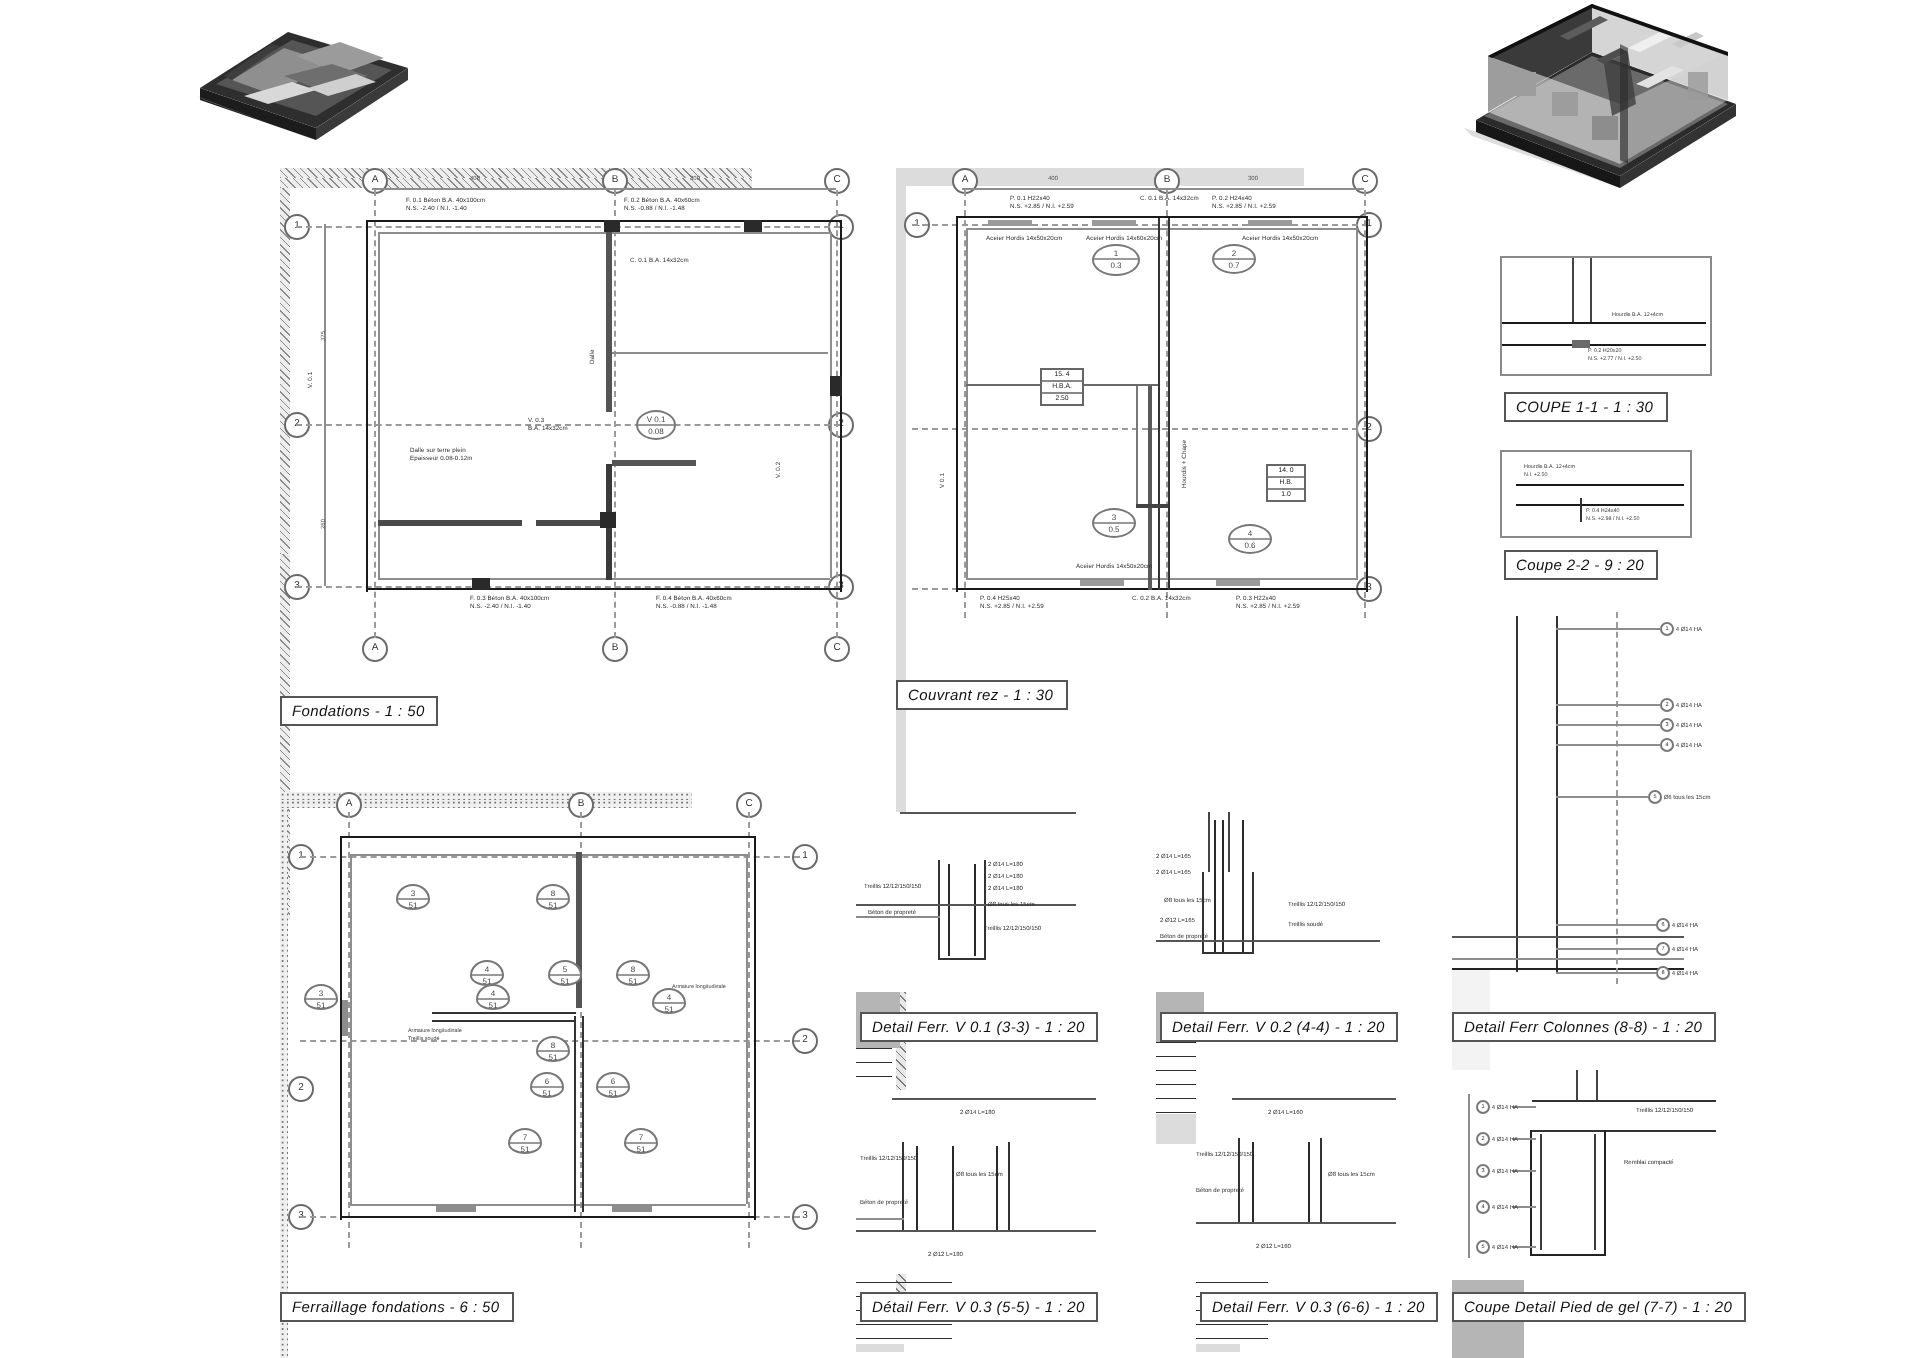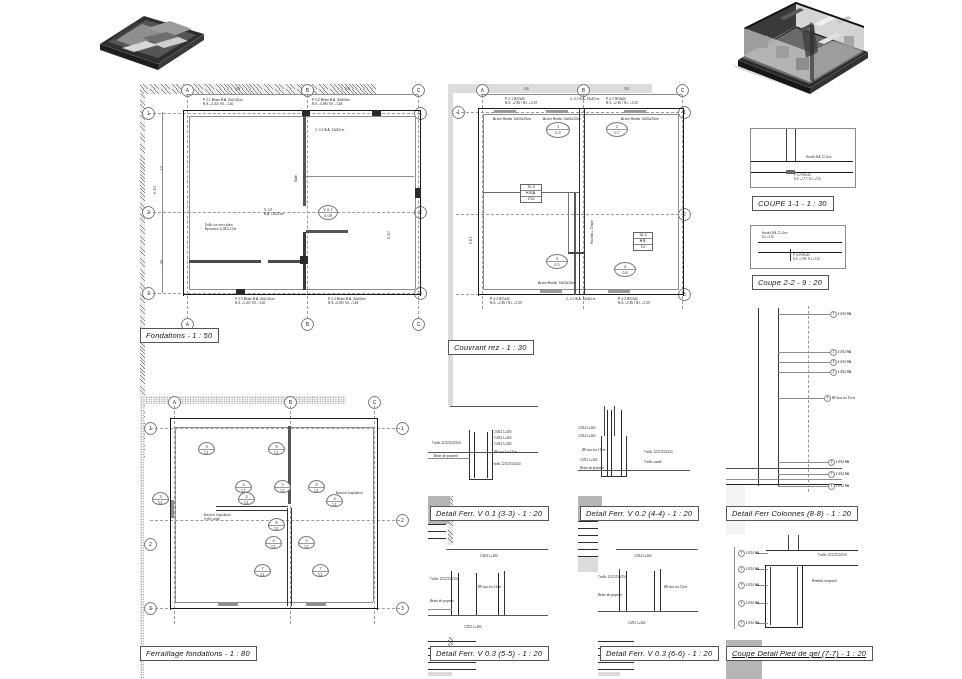--- a/index.html
+++ b/index.html
@@ -200,21 +200,21 @@
   <div class="mt" style="left:124px;top:128.6px;">B.A. 14x32cm</div>
   <div class="mt" style="left:14px;top:110px;transform:rotate(-90deg);transform-origin:0 0;">V. 0.1</div>
   <div class="mt" style="left:248px;top:155px;transform:rotate(-90deg);transform-origin:0 0;">V. 0.2</div>
   <div class="mt" style="left:155px;top:98px;transform:rotate(-90deg);transform-origin:0 0;">Dalle</div>
 
   <div class="mkr" style="left:178px;top:121px;width:20px;height:15px;border-radius:50%;">
     <b>V 0.1</b>
     <span>0.08</span>
   </div>
 
-  <div class="ttl" style="left:0px;top:244px;text-align:center;">Fondations -    1 : 50</div>
+  <div class="ttl" style="left:0px;top:264px;text-align:center;">Fondations -    1 : 50</div>
 </div>
 
 <div class="vp" style="left:448px;top:84px;width:250px;height:245px;">
 
   <div class="bub" style="left:28px;top:0px;">A</div>
   <div class="bub" style="left:129px;top:0px;">B</div>
   <div class="bub" style="left:228px;top:0px;">C</div>
 
   <div class="bub" style="left:230px;top:22px;">1</div>
   <div class="bub" style="left:230px;top:124px;">2</div>
@@ -392,21 +392,21 @@
   <div class="mkr" style="left:158px;top:140px;">
     <b>6</b>
     <span>51</span></div>
   <div class="mkr" style="left:114px;top:168px;">
     <b>7</b>
     <span>51</span></div>
   <div class="mkr" style="left:172px;top:168px;">
     <b>7</b>
     <span>51</span></div>
 
-  <div class="ttl" style="left:0px;top:250px;">Ferraillage fondations -    1 : 80</div>
+  <div class="ttl" style="left:0px;top:250px;">Ferraillage fondations -    6 : 50</div>
 </div>
 
 <div class="vp" style="left:750px;top:128px;width:110px;height:90px;">
   <div class="abs" style="left:0;top:0;width:104px;height:58px;border:.7px solid #8a8a8a;background:#fff;"></div>
   <div class="hatch45b" style="left:36px;top:1px;width:9px;height:33px;"></div>
   <div class="ln" style="left:35.5px;top:1px;width:.6px;height:33px;background:#444;"></div>
   <div class="ln" style="left:45px;top:1px;width:.6px;height:33px;background:#444;"></div>
   <div class="conc" style="left:1px;top:34px;width:102px;height:5px;"></div>
   <div class="ln" style="left:1px;top:33.4px;width:102px;height:.7px;"></div>
   <div class="dkband" style="left:1px;top:39px;width:102px;height:2.6px;"></div>
@@ -674,14 +674,14 @@
   <div class="thin" style="left:30px;top:88px;width:12px;height:.5px;"></div>
   <div class="cal" style="left:12px;top:85px;">
     <span class="cnum">5</span>
     <span>4 Ø14 HA</span></div>
 
   <div class="cal" style="left:92px;top:18px;">
     <span>Treillis 12/12/150/150</span></div>
   <div class="cal" style="left:86px;top:44px;">
     <span>Remblai compacté</span></div>
 
-  <div class="ttl" style="left:0px;top:111px;text-decoration:underline;">Coupe Detail Pied de gel (7-7) -    1 : 20</div>
+  <div class="ttl" style="left:0px;top:111px;">Coupe Detail Pied de gel (7-7) -    1 : 20</div>
 </div>
 
 </body></html>

